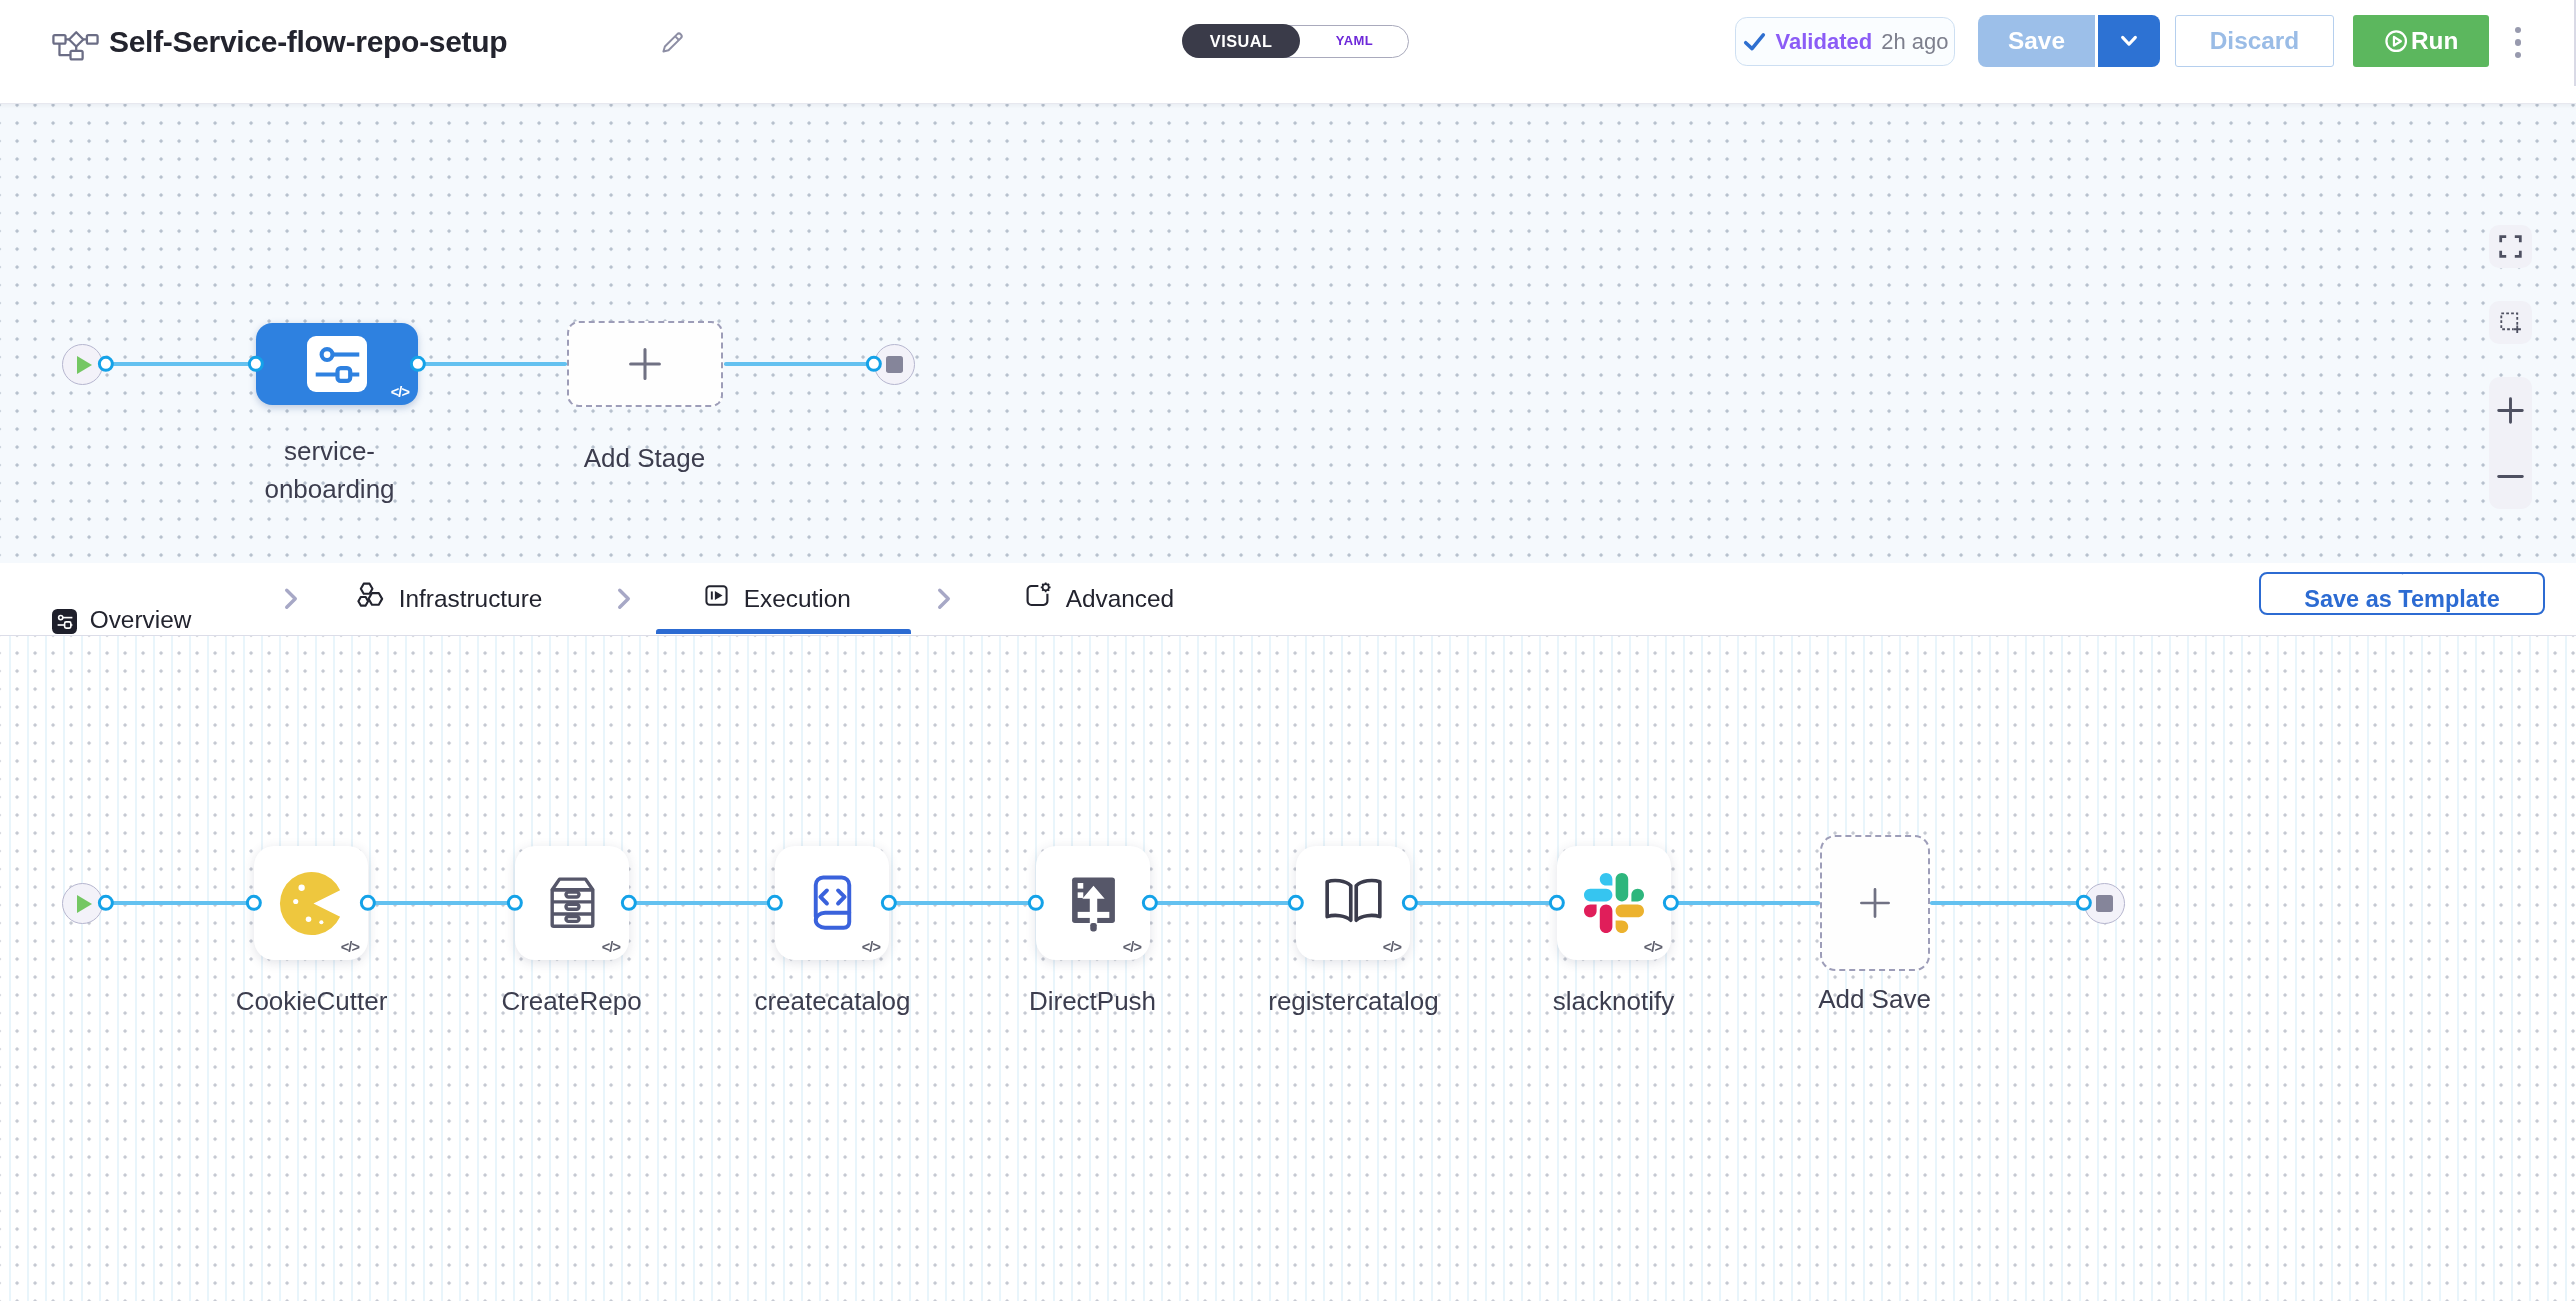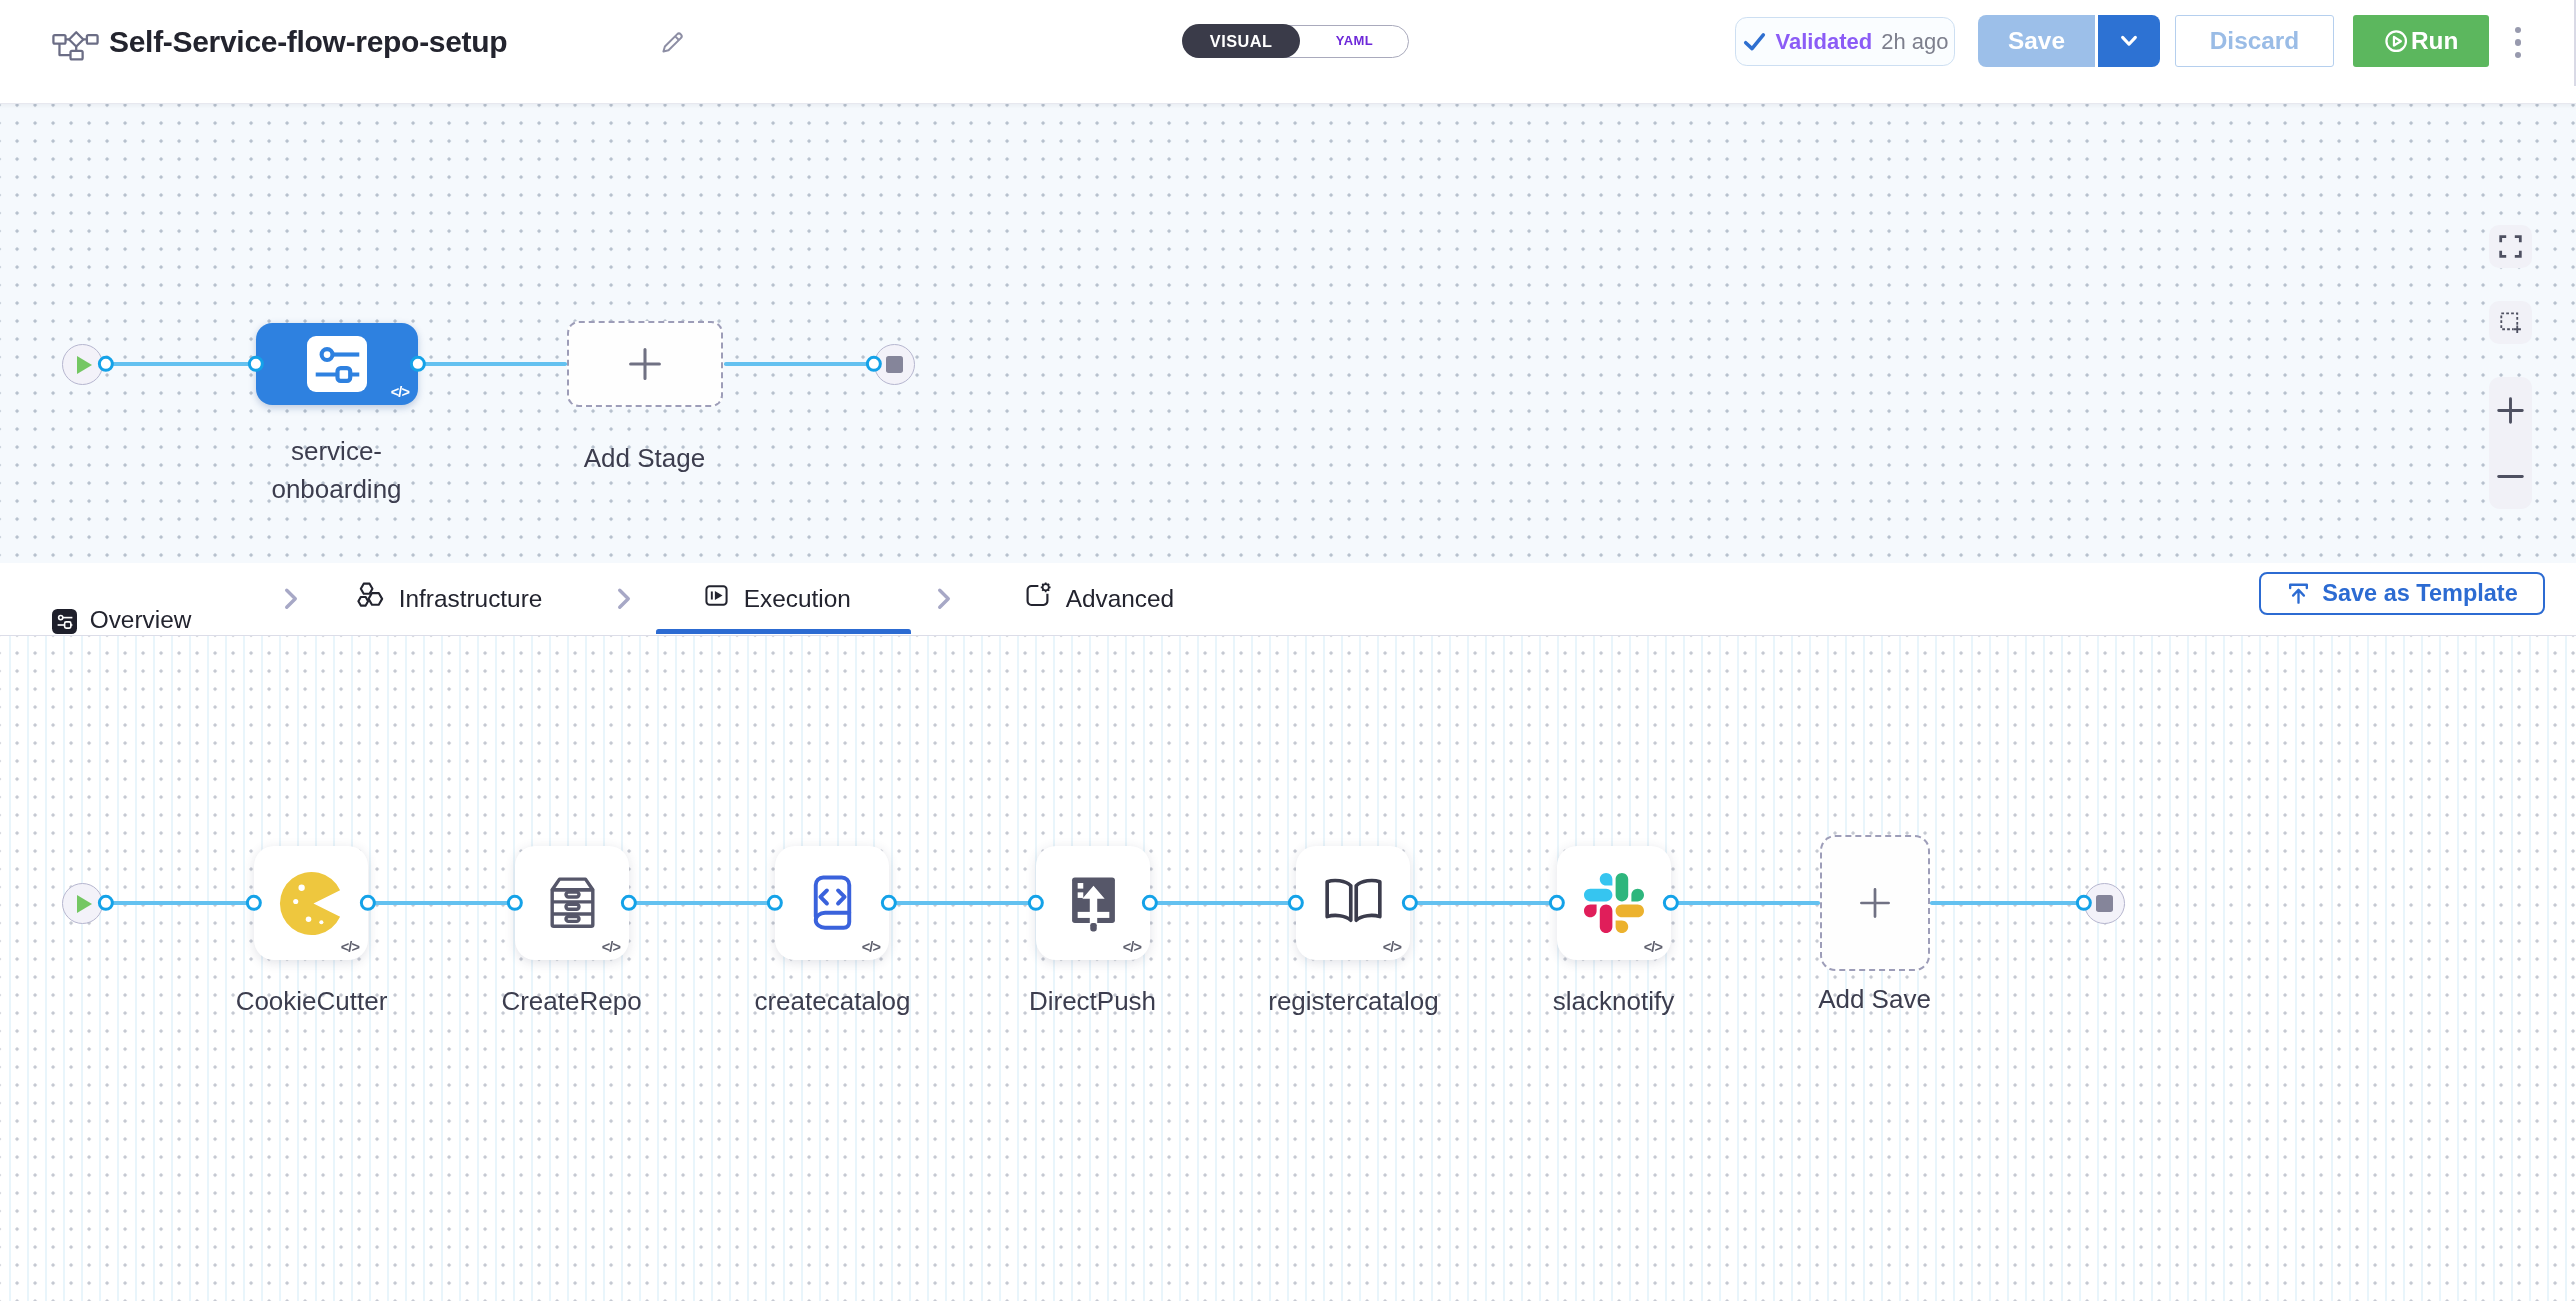--- a/index.html
+++ b/index.html
@@ -76,21 +76,21 @@
   .zpanel { position:absolute; left:2489px; top:289px; width:43px; height:132px; background:#f1f1f7; border-radius:11px;
        display:flex; flex-direction:column; align-items:center; justify-content:space-around; }
   .zpanel div { cursor:pointer; display:flex; align-items:center; justify-content:center; width:43px; height:54px; }
 
   
   .tabbar { position:absolute; left:0; top:563px; width:2576px; height:73px; background:#fff; border-bottom:1.8px solid #dcdde8; z-index:4; }
   .tab { position:absolute; top:0; height:71px; display:flex; align-items:center; gap:12.7px; font-size:24.4px; color:#23242f; cursor:pointer; }
   .tab-sep { position:absolute; top:23.5px; }
   .tab-underline { position:absolute; left:656px; top:66px; width:255px; height:5.4px; background:#2c6bd2; border-radius:2.7px 2.7px 0 0; }
   .save-template { position:absolute; left:2259px; top:9px; width:286px; height:43px; border:2.3px solid #2c6bd2; border-radius:8.1px;
-       color:#2c6bd2; font-size:23.5px; font-weight:bold; display:flex; align-items:center; justify-content:center; gap:11px; cursor:pointer; background:#fff; }
+       color:#2c6bd2; font-size:23.5px; font-weight:bold; display:flex; align-items:center; justify-content:center; gap:11px; cursor:pointer; background:#fff;flex-direction:column; }
 </style>
 </head>
 <body>
 
 <div class="screen">
 
   <div class="header">
     <span class="flow-icon">
       <svg width="47" height="38" viewBox="0 0 66 50" fill="none" stroke="#6b6d85" stroke-width="3.2" stroke-linejoin="round">
         <rect x="2" y="14" width="17" height="12" rx="2"></rect>
@@ -173,21 +173,21 @@
     <div class="dashed-box add-stage" style="top:233px;">
       <svg width="36" height="36" viewBox="0 0 40 40" stroke="#707183" stroke-width="3.4" stroke-linecap="round">
         <path d="M20,4 V36 M4,20 H36"></path>
       </svg>
     </div>
 
     <div class="node-circle" style="left:874px; top:256px;">
       <span class="stop-sq"></span>
     </div>
 
-    <div class="canvas-label" style="left:246px; top:344px; width:181px;">service-onboarding</div>
+    <div class="canvas-label" style="left:239px; top:344px; width:181px;">service-onboarding</div>
     <div class="canvas-label" style="left:554px; top:351px; width:181px;">Add Stage</div>
 
     <div class="zbtn" style="top:137px; height:43px;">
       <svg width="27" height="27" viewBox="0 0 44 44" fill="none" stroke="#4e5061" stroke-width="4.5">
         <path d="M6,15 V6 H15 M29,6 H38 V15 M38,29 V38 H29 M15,38 H6 V29"></path>
       </svg>
     </div>
     <div class="zbtn" style="top:213px; height:43px;">
       <svg width="27" height="27" viewBox="0 0 44 44" fill="none">
         <rect x="7" y="7" width="26" height="26" stroke="#4e5061" stroke-width="3" stroke-dasharray="4.5 3.5"></rect>

